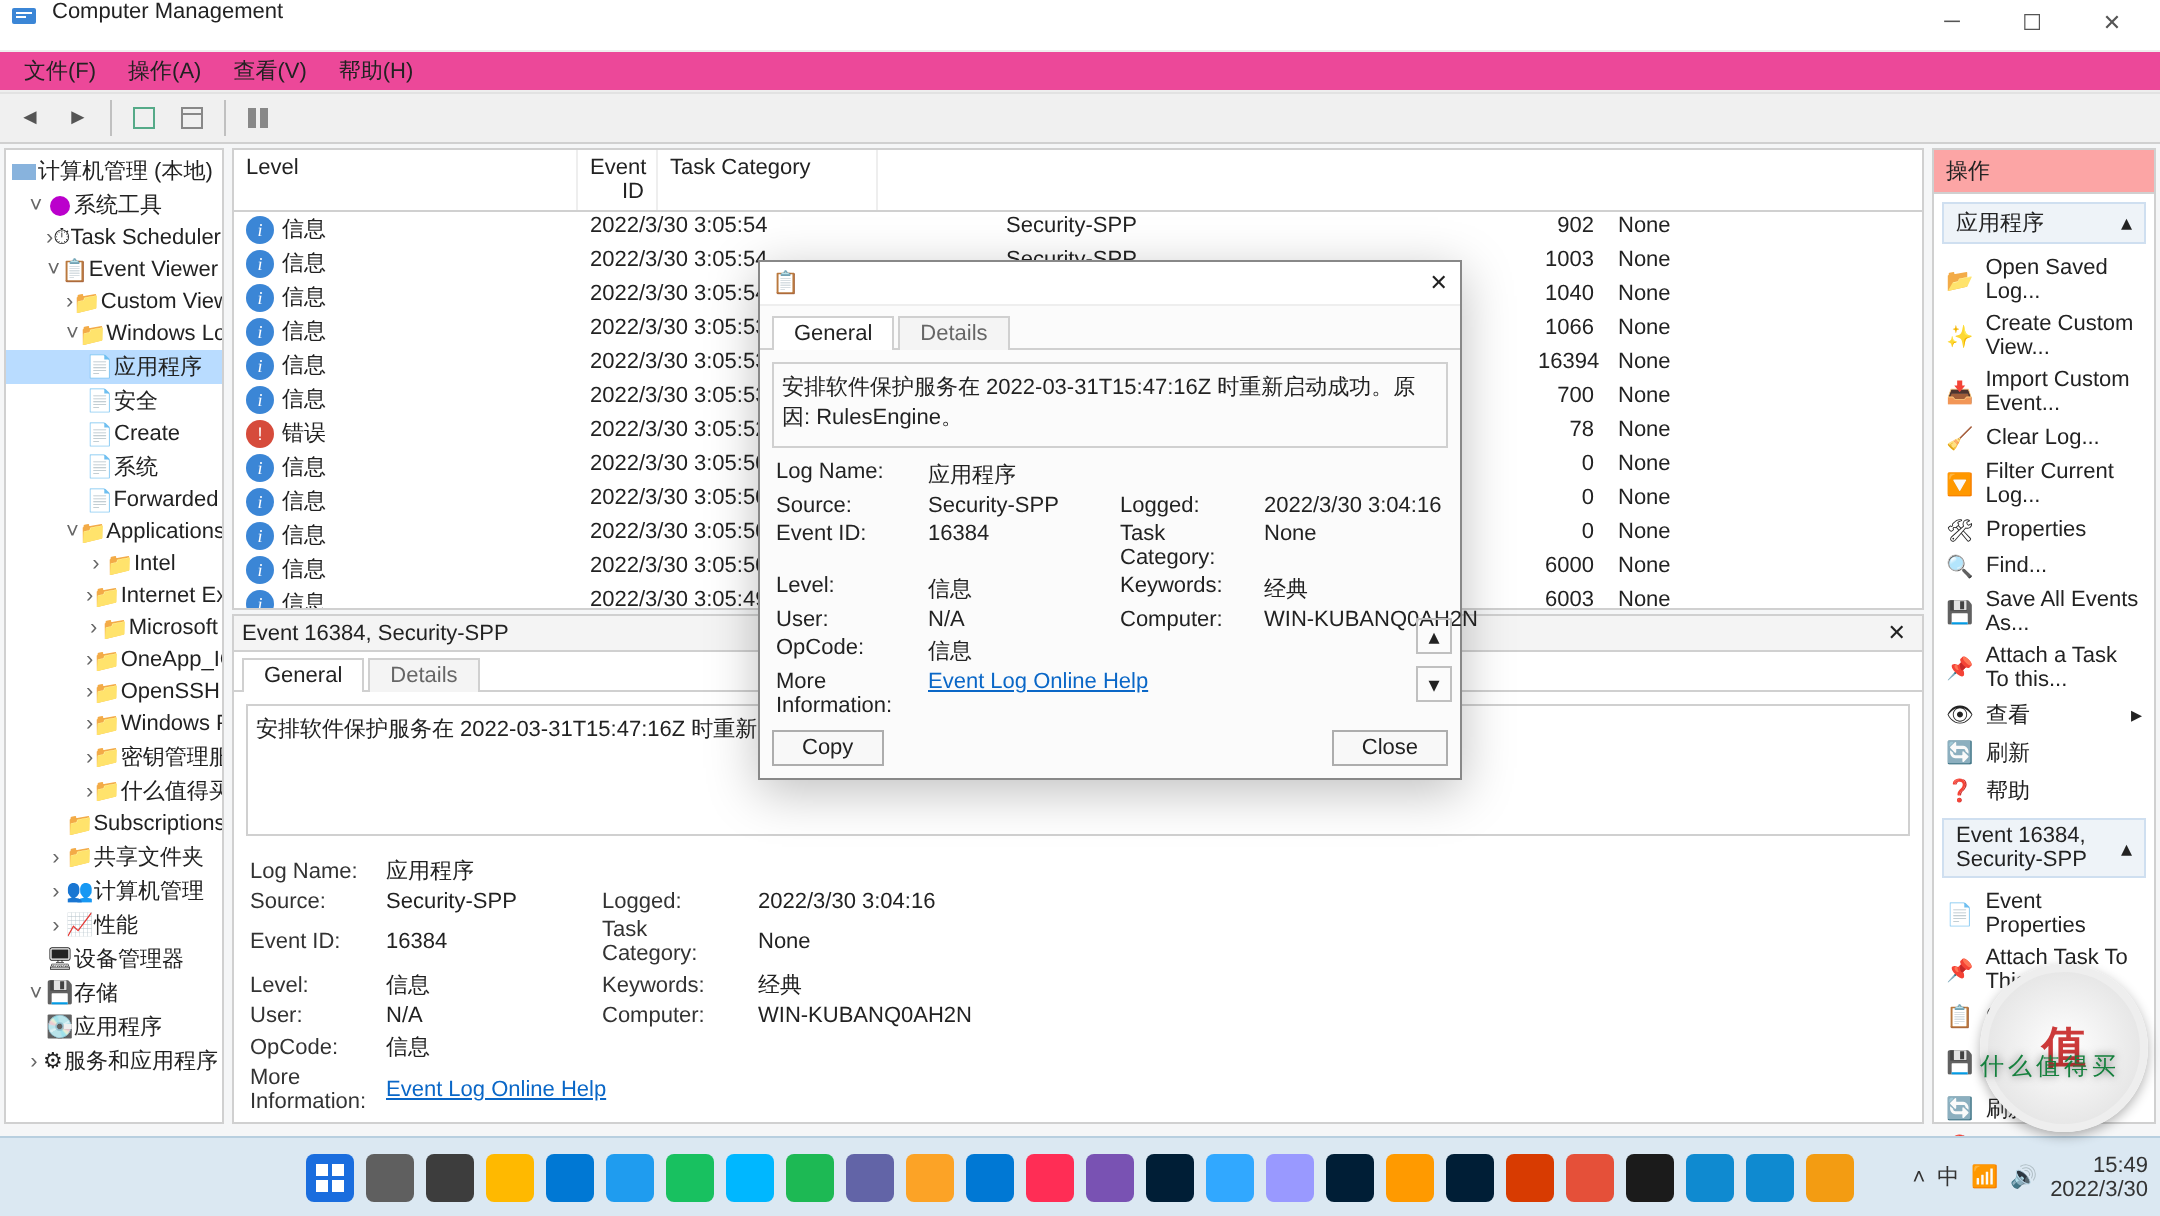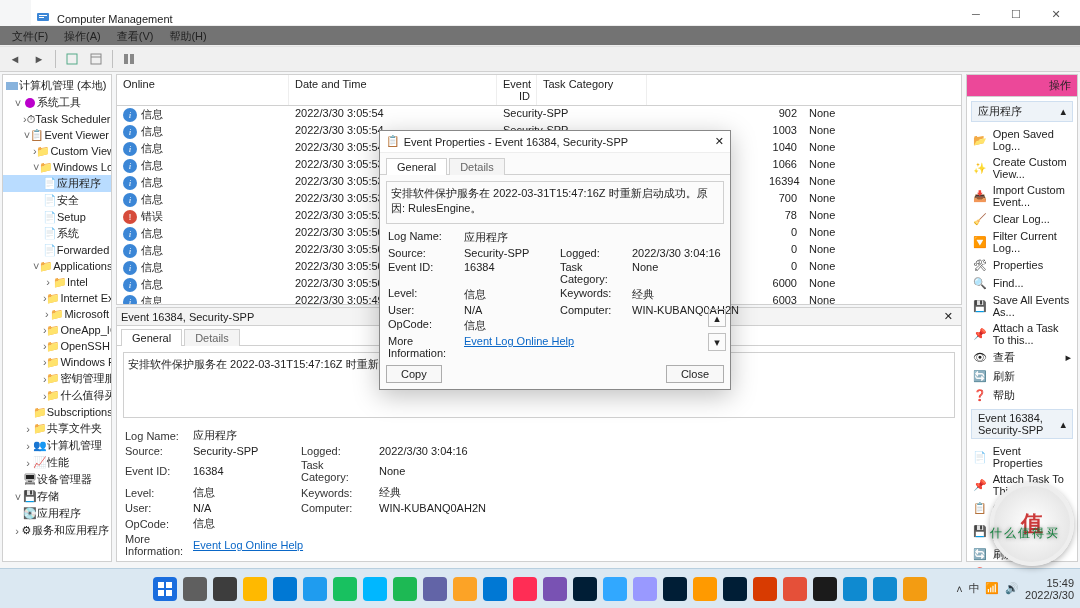--- a/index.html
+++ b/index.html
@@ -1,26 +1,26 @@
 <!DOCTYPE html>
 <html><head>
 <meta charset="utf-8">
 <style>
   * { box-sizing: border-box; }
   html, body { margin:0; padding:0; font-family: "Segoe UI", Tahoma, sans-serif; font-size: 11px; color:#222; background:#f5f6f7; height:100%; overflow:hidden;}
   :root { --border:#d0d0d0; --panel:#ffffff; --accent:#cce4ff; --sel:#b9dcff; --hdr:#eef3f8; --link:#0a67c7; }
 
   
-  .titlebar { height:26px; background:#ffffff; display:flex; align-items:flex-end; padding:0 4px; border-bottom:1px solid #eee;margin-left:31px;}
+  .titlebar { height:26px; background:#ffffff; display:flex; align-items:flex-start; padding:0 4px; border-bottom:1px solid #eee;}
   .titlebar .icon { width:16px; height:16px; margin-right:6px; display:flex; align-items:center; justify-content:center;}
   .titlebar .wincontrols { margin-left:auto; display:flex; gap:0;}
   .titlebar .wincontrols div { width:40px; height:22px; display:flex; align-items:center; justify-content:center; color:#555; }
 
   
-  .menubar { height:20px; background:#737373; display:flex; align-items:center; padding:0 4px; gap:0; border-bottom:1px solid #eee;}
+  .menubar { height:20px; background:#ec4899; display:flex; align-items:center; padding:0 4px; gap:0; border-bottom:1px solid #eee;}
   .menubar span { padding:0 8px; line-height:20px; }
 
   
   .toolbar { height:26px; background:#f0f0f0; border-top:1px solid #e2e2e2;border-bottom:1px solid #d0d0d0; display:flex; align-items:center; padding:0 4px; gap:2px;}
   .tbbtn { width:22px; height:22px; display:flex; align-items:center; justify-content:center; color:#555; border:1px solid transparent;}
   .tbsep { width:1px; height:18px; background:#c0c0c0; margin:0 3px;}
 
   
   .main { position:absolute; top:72px; bottom:44px; left:0; right:0; display:flex; }
   .tree { width:110px; min-width:110px; background:#fff; border:1px solid var(--border); margin:2px; overflow:hidden; padding:2px 0; }
@@ -41,21 +41,21 @@
   .pane-hdr .x { margin-left:auto; padding:0 4px; }
   .tabs { display:flex; border-bottom:1px solid var(--border); padding:2px 4px 0 4px;}
   .tab { padding:2px 10px; border:1px solid var(--border); border-bottom:none; background:#fff; margin-right:2px; position:relative; top:1px;}
   .tab.inactive { background:#f4f4f4; color:#666; }
   .desc { margin:6px; border:1px solid var(--border); padding:4px; height:66px; overflow:hidden; font-size:11px;}
   .grid2 { display:grid; grid-template-columns: 60px 100px 70px 130px; gap:2px 8px; margin:4px 8px; align-items:center;}
   .grid2 .lab { color:#333;}
   .link { color:var(--link); text-decoration:underline;}
 
   .actions { width:112px; min-width:112px; background:#fff; border:1px solid var(--border); margin:2px; display:flex; flex-direction:column;}
-  .actions .ah { background:#ec4899; border-bottom:1px solid var(--border); padding:3px 6px; font-weight:normal;text-align:right;}
+  .actions .ah { background:#fca5a5; border-bottom:1px solid var(--border); padding:3px 6px; font-weight:normal;}
   .actions .ahead { background:var(--hdr); border:1px solid #cfdff0; margin:4px; padding:2px 6px; display:flex; align-items:center;}
   .actions .ai { display:flex; align-items:center; gap:6px; padding:2px 6px;}
   .actions .ai .aicon { width:14px; height:14px; display:inline-flex; align-items:center; justify-content:center;}
 
   
   .dialog { position:absolute; left:379px; top:130px; width:352px; height:260px; background:#fbfbfb; border:1px solid #888; box-shadow:0 6px 24px rgba(0,0,0,0.25); display:flex; flex-direction:column; z-index:50;}
   .dialog .dtitle { display:flex; align-items:center; background:#fff; padding:4px 6px; border-bottom:1px solid #eee;}
   .dialog .dtitle .x { margin-left:auto;}
   .dialog .dtabs { display:flex; padding:4px 6px 0 6px; border-bottom:1px solid var(--border);}
   .dialog .dtab { padding:2px 10px; border:1px solid var(--border); border-bottom:none; background:#fff; margin-right:2px; position:relative; top:1px;}
@@ -174,21 +174,21 @@
     <div class="trow sel" style="padding-left:40px">
         <span class="ticon">📄</span>
         <span>应用程序</span>
       </div>
     <div class="trow" style="padding-left:40px">
         <span class="ticon">📄</span>
         <span>安全</span>
       </div>
     <div class="trow" style="padding-left:40px">
         <span class="ticon">📄</span>
-        <span>Setup</span>
+        <span>Create</span>
       </div>
     <div class="trow" style="padding-left:40px">
         <span class="ticon">📄</span>
         <span>系统</span>
       </div>
     <div class="trow" style="padding-left:40px">
         <span class="ticon">📄</span>
         <span>Forwarded Eve</span>
       </div>
     <div class="trow" style="padding-left:30px">
@@ -272,22 +272,21 @@
         <span class="exp">›</span>
         <span class="ticon">⚙</span>
         <span>服务和应用程序</span>
       </div>
   </div>
 
   <div class="center">
 
     <div class="events">
       <div class="hdr">
-        <div class="coll">Online</div>
-        <div class="cold">Date and Time</div>
+        <div class="coll">Level</div>
         <div class="cole">Event ID</div>
         <div class="colt">Task Category</div>
       </div>
       <div class="body" id="event-body">
           <div class="erow">
             <div class="coll"><span class="iinfo">i</span>信息</div>
             <div class="cold">2022/3/30 3:05:54</div>
             <div class="cols">Security-SPP</div>
             <div class="cole">902</div>
             <div class="colt">None</div>
@@ -500,21 +499,20 @@
           <span class="aicon">❓</span>
           <span>帮助</span>
         </div>
       </div>
   </div>
 </div>
 
 <div class="dialog">
   <div class="dtitle">
     <span class="ticon">📋</span>
-    <span style="margin-left:4px">Event Properties - Event 16384, Security-SPP</span>
     <span class="x">✕</span>
   </div>
   <div class="dtabs">
     <div class="dtab">General</div>
     <div class="dtab inactive">Details</div>
   </div>
   <div class="ddesc">安排软件保护服务在 2022-03-31T15:47:16Z 时重新启动成功。原因: RulesEngine。</div>
   <div class="dgrid">
     <span class="lab">Log Name:</span>
       <span>应用程序</span>

